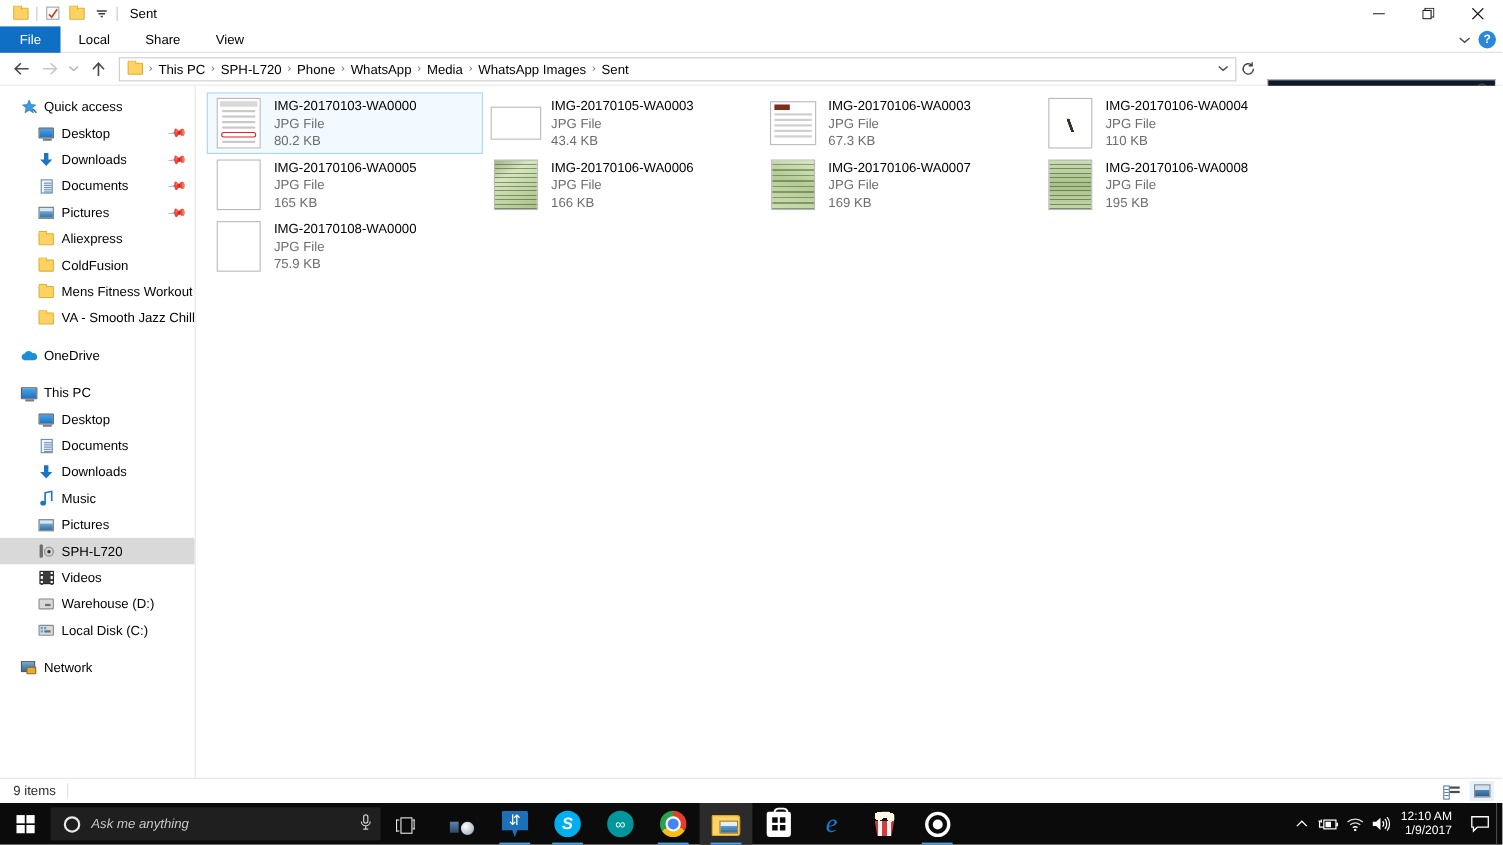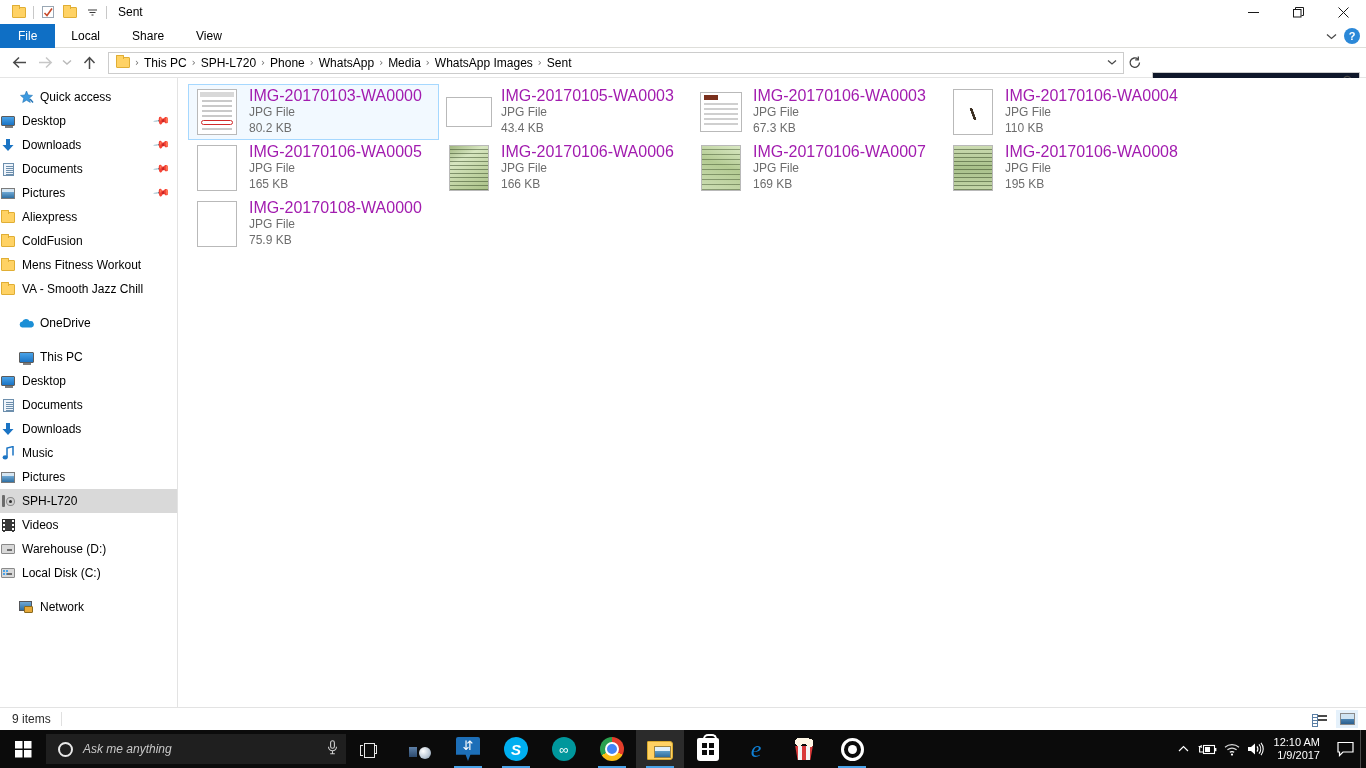--- a/index.html
+++ b/index.html
@@ -148,21 +148,21 @@
     position: relative;
   }
   .nav-item.selected { background: #d9d9d9; }
   .nav-label { overflow: hidden; }
   .nav-ico {
     width: 16px; height: 16px; margin-right: 6px;
     display: flex; align-items: center; justify-content: center;
     flex: 0 0 16px;
   }
   .lvl0 { padding-left: 18px; }
-  .lvl1 { }
+  .lvl1 { padding-left: 34px; }
   .pin {
     position: absolute; right: 8px; color: #8f8f8f;
     font-size: 11px; transform: rotate(40deg);
   }
   .spacer { height: 10px; }
 
   
   .ic-monitor {
     width: 14px; height: 10px; background: linear-gradient(#4aa3e8,#1b74c4);
     border: 1px solid #5c5c5c; border-radius: 1px; position: relative;
@@ -253,21 +253,21 @@
   .thumb {
     width: 48px; height: 48px; flex: 0 0 48px;
     display: flex; align-items: center; justify-content: center;
     margin-right: 8px;
   }
   .thumb .inner {
     border: 1px solid #b9b9b9; background: #fff;
     overflow: hidden; position: relative;
   }
   .meta { display: flex; flex-direction: column; justify-content: center; min-width: 0; }
-  .fname { font-size: 16px; color: #a21caf; line-height: 16px; white-space: nowrap; }
+  .fname { font-size: 12px; color: #000000; line-height: 16px; white-space: nowrap; }
   .ftype, .fsize { font-size: 12px; color: #6d6d6d; line-height: 16px; }
 
   
   .th-chat {
     width: 40px; height: 46px;
     background: #f6f6f6;
   }
   .th-chat .bar { height: 5px; background: #e2e2e2; margin: 2px 2px 0; }
   .th-chat .bar.t { background: #d8d8d8; }
   .th-chat .ln { height: 2px; background: #c9c9c9; margin: 3px 4px; }

